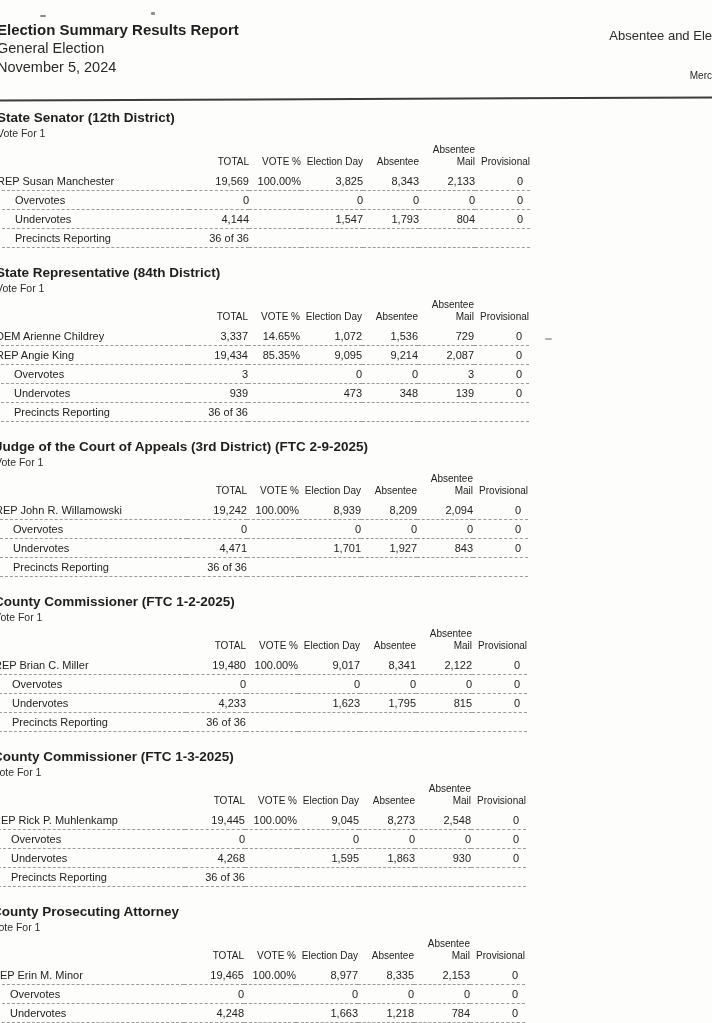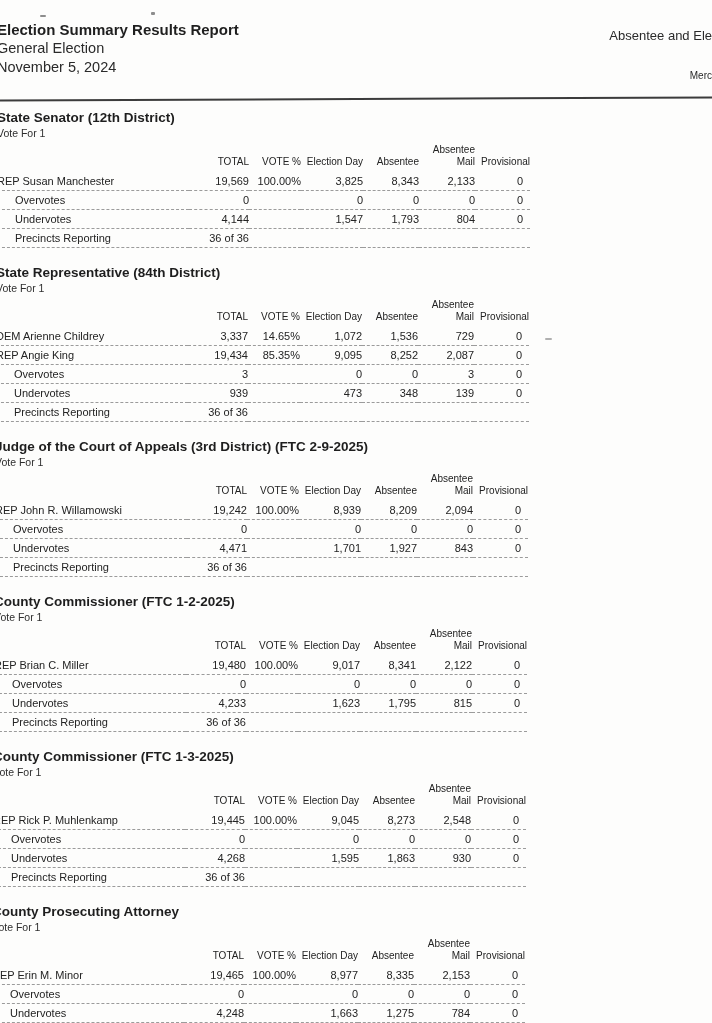--- a/index.html
+++ b/index.html
@@ -179,21 +179,21 @@
               <td>1,072</td>
               <td>1,536</td>
               <td>729</td>
               <td>0</td>
             </tr>
             <tr class="row-candidate">
     <td class="row-label">REP Angie King</td>
   <td>19,434</td>
               <td>85.35%</td>
               <td>9,095</td>
-              <td>8,252</td>
+              <td>9,214</td>
               <td>2,087</td>
               <td>0</td>
             </tr>
             <tr class="row-stat">
     <td class="row-label">Overvotes</td>
   <td>3</td>
               <td></td>
               <td>0</td>
               <td>0</td>
               <td>3</td>
@@ -457,21 +457,21 @@
               <td>0</td>
               <td>0</td>
               <td>0</td>
               <td>0</td>
             </tr>
             <tr class="row-stat">
     <td class="row-label">Undervotes</td>
   <td>4,248</td>
               <td></td>
               <td>1,663</td>
-              <td>1,275</td>
+              <td>1,218</td>
               <td>784</td>
               <td>0</td>
             </tr>
             <tr class="row-stat">
     <td class="row-label">Precincts Reporting</td>
   <td>36 of 36</td>
               <td></td>
               <td></td>
               <td></td>
               <td></td>

